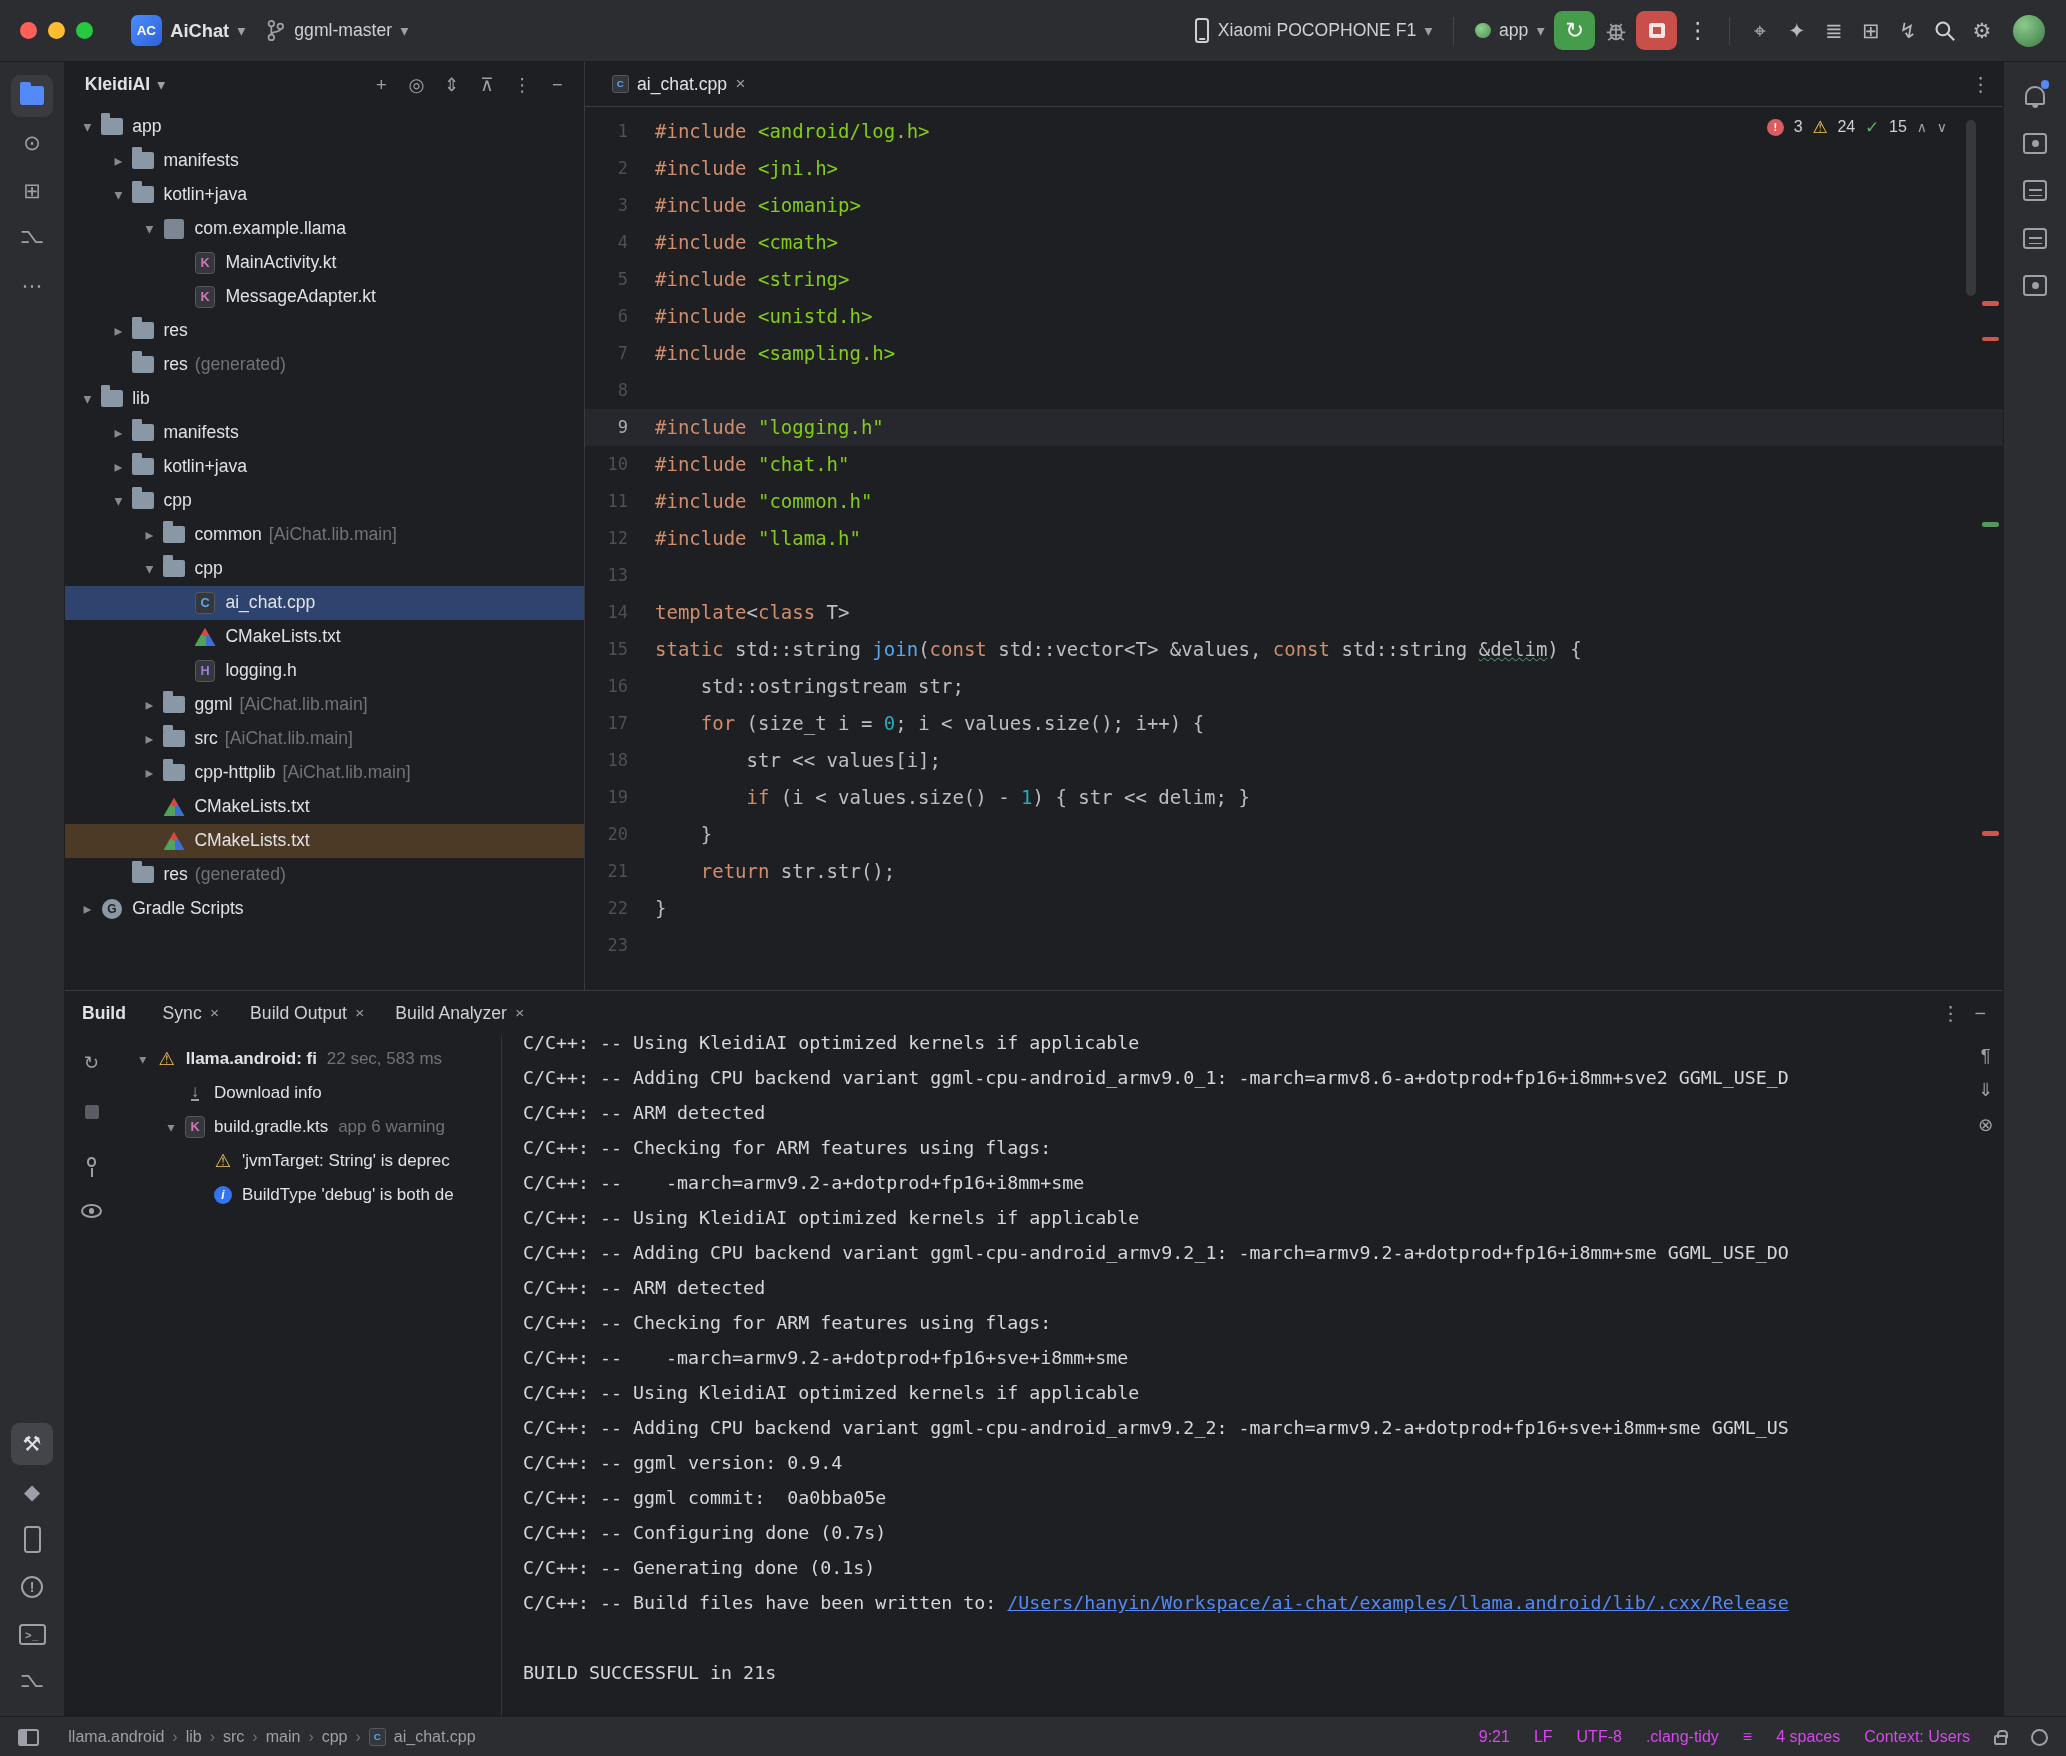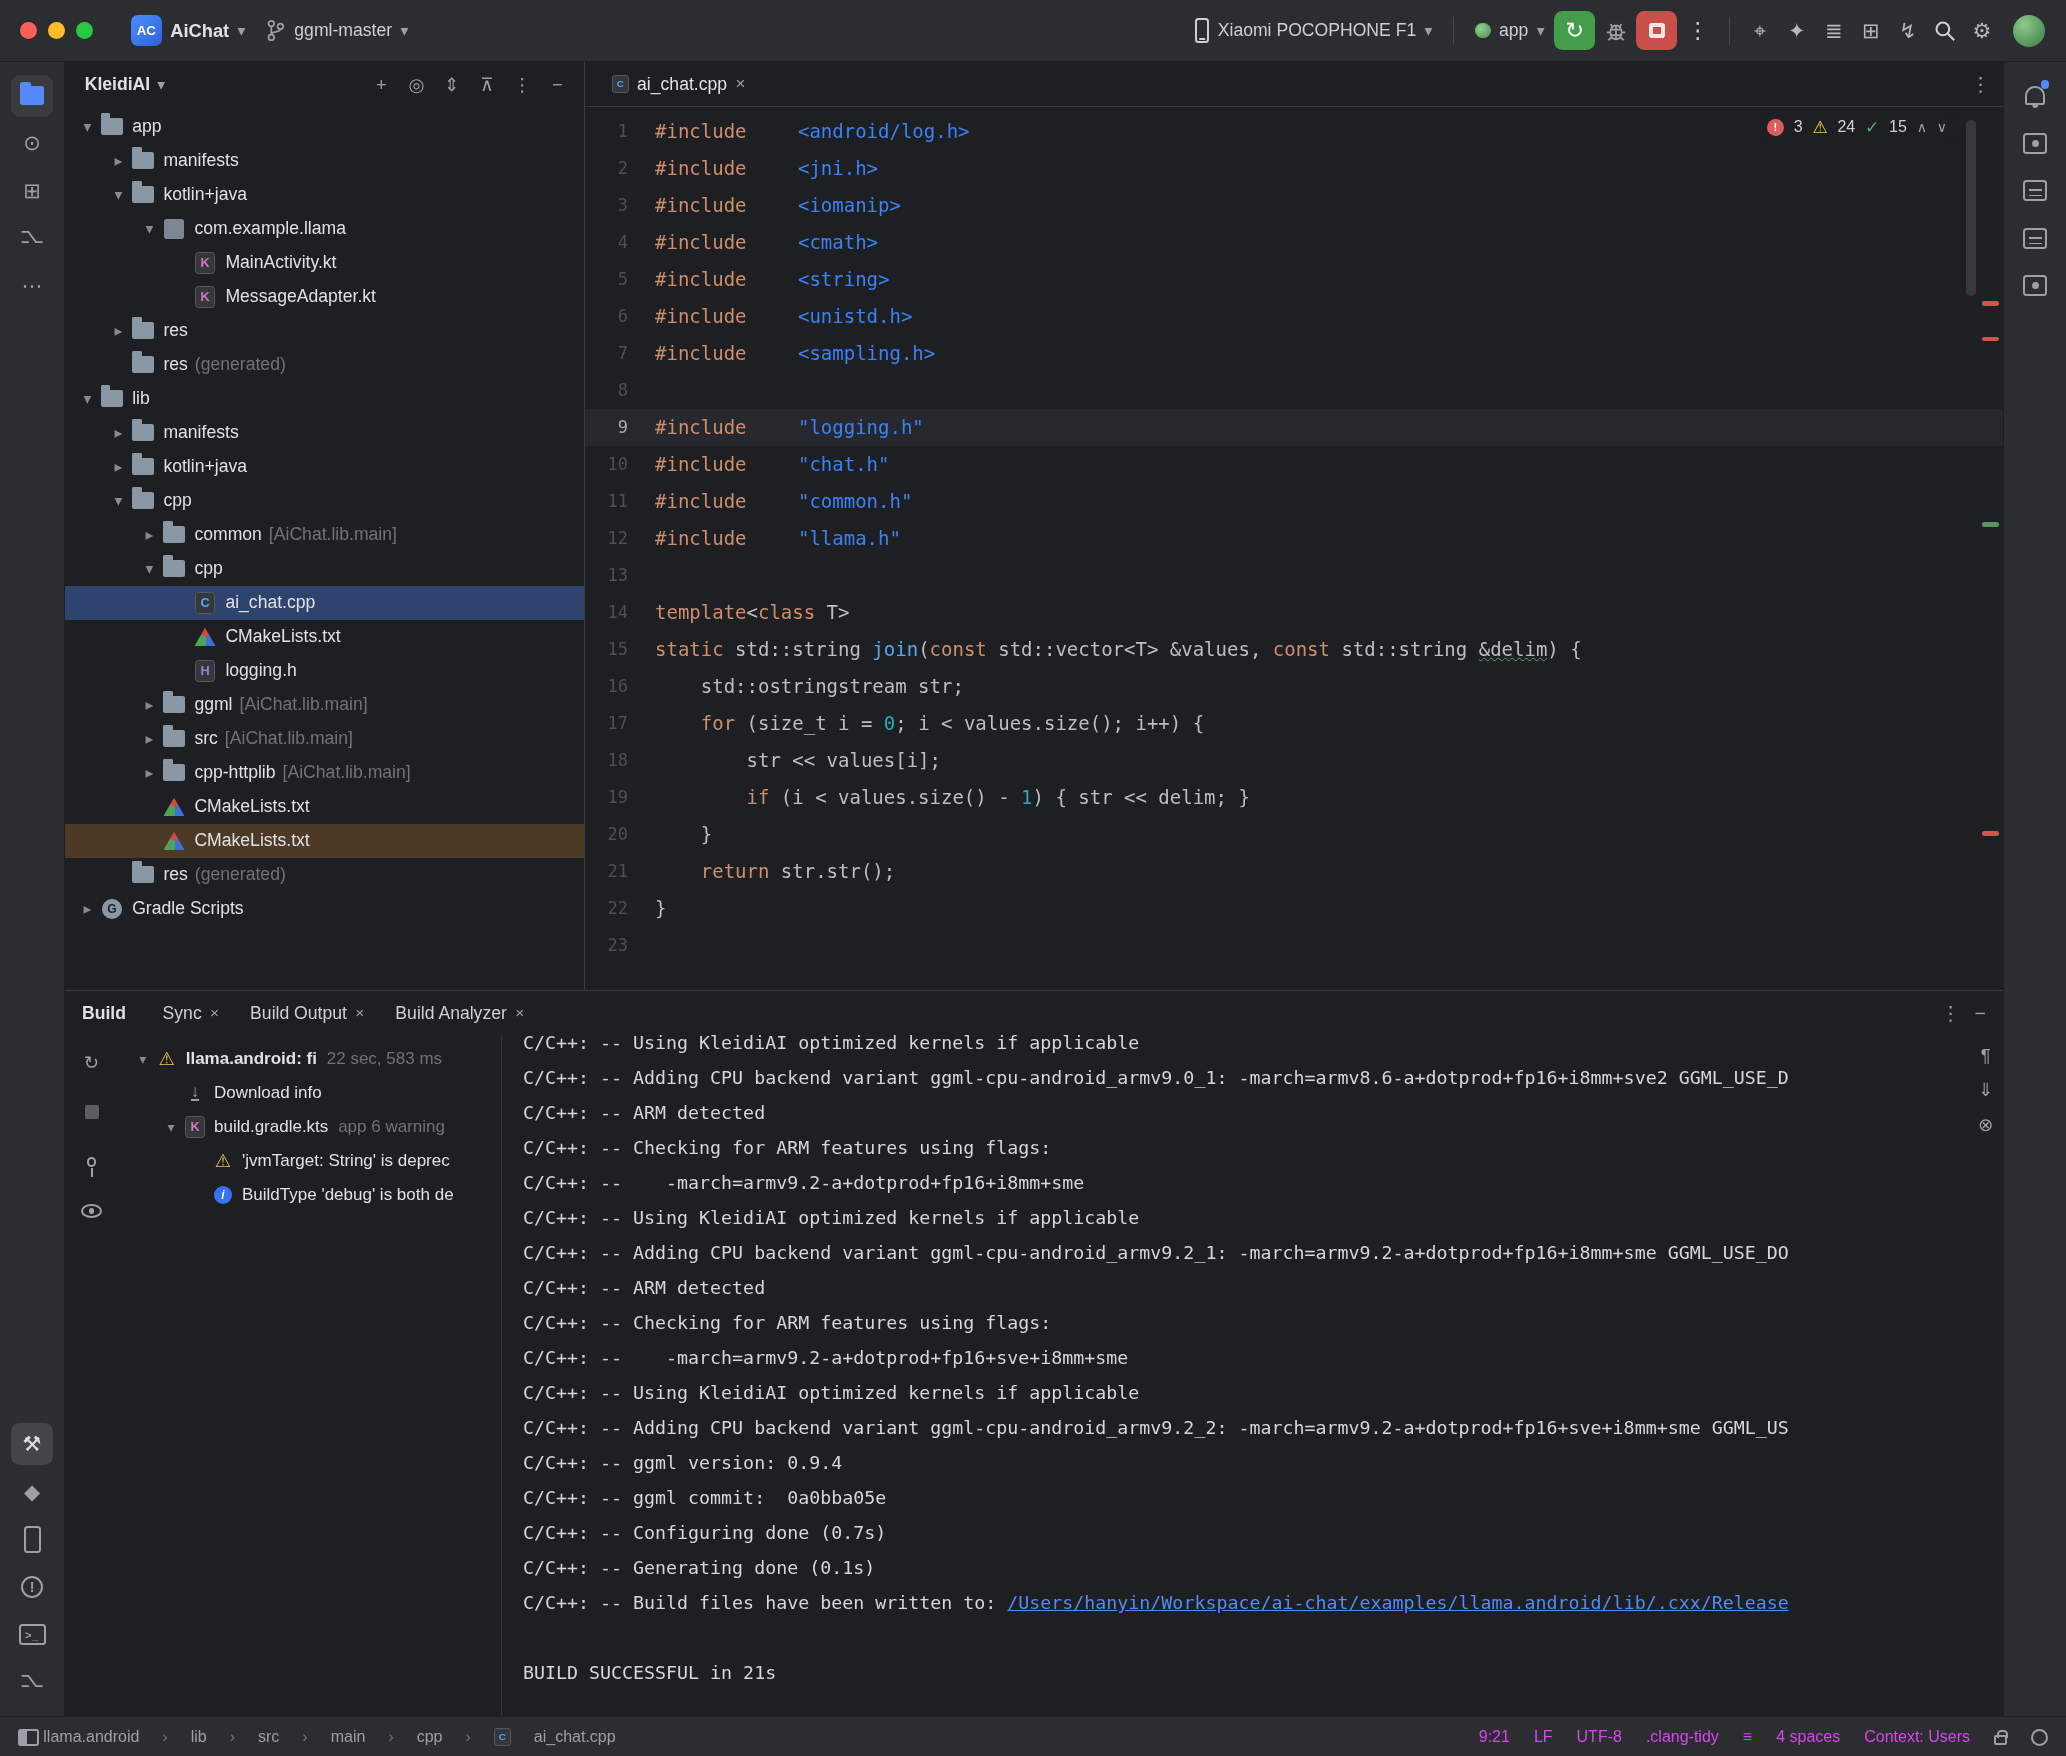--- a/index.html
+++ b/index.html
@@ -93,21 +93,21 @@
   .tab-close { color:#9da0a8; font-size:17px; }
   .tab-more { margin-left:auto; color:#9da0a8; font-size:19.7px; }
   .editor-body { position:relative; flex:1; overflow:hidden; font-family:"DejaVu Sans Mono","Liberation Mono",monospace; }
   .code { padding-top:5.6px; }
   .cl { display:flex; height:37px; align-items:center; }
   .cl.cur { background:#26282e; }
   .ln { width:70px; flex:0 0 70px; text-align:right; padding-right:27px; color:#4b5059; font-size:17px; }
   .cl.cur .ln { color:#a8abb2; }
   .ct { white-space:pre; font-size:19px; color:#bcbec4; }
   .kw { color:#cf8e6d; }
-  .str { color:#3b82f6;margin-left:40px; }
+  .str { color:#84cc16; }
   .fn { color:#56a8f5; }
   .num { color:#2aacb8; }
   .typo { text-decoration:underline; text-decoration-style:wavy; text-decoration-color:#5c9c6e; text-decoration-thickness:1.4px;text-align:center; }
   .inspections { position:absolute; top:7px; right:49px; display:flex; align-items:center; gap:9.8px; font-family:"Liberation Sans",sans-serif; font-size:16px; color:#ced0d6; background:#1e1f22; padding:2.8px 7px; border-radius:5.6px; }
   .insp-err { width:17px; height:17px; border-radius:50%; background:#db5c5c; color:#fff; font-size:11.2px; font-weight:bold; display:flex; align-items:center; justify-content:center; }
   .insp-warn { color:#f2c55c; font-size:17px; }
   .insp-ok { color:#5fad65; font-size:17px; }
   .insp-nav { color:#9da0a8; font-size:14px; }
   .vscroll { position:absolute; right:27px; top:12.7px; width:9.8px; height:176px; border-radius:4.9px; background:#4a4d52; opacity:.55; }
   .stripe { position:absolute; right:2.8px; top:0; bottom:0; width:19.7px; }
@@ -132,21 +132,21 @@
   .brow .bmeta { margin-left:9.8px; color:#6f737a; }
   .console-wrap { flex:1; min-width:0; position:relative; border-left:0.7px solid #313438; overflow:hidden; }
   .console { padding:9.8px 0 0 21px; font-family:"DejaVu Sans Mono","Liberation Mono",monospace; font-size:18.3px; color:#d5d7db; overflow:hidden; height:100%; }
   .cline { white-space:pre; height:35px; line-height:35px; overflow:hidden; }
   .cline.clip { margin-top:-19.7px; }
   .clink { color:#548af7; text-decoration:underline; }
   .console-icons { position:absolute; top:9.8px; right:9.8px; display:flex; flex-direction:column; gap:12.7px; color:#9da0a8; font-size:18.3px; align-items:center; }
 
   
   .statusbar { height:41px; flex:0 0 41px; background:#2b2d30; border-top:0.7px solid #1e1f22; display:flex; align-items:center; padding:0 18.3px; color:#9da0a8; font-size:16px; }
-  .crumbs { display:flex; align-items:center; gap:23px; margin-left:4px; }
+  .crumbs { display:flex; align-items:center; gap:8px; margin-left:29px; }
   .crumb { color:#9da0a8; }
   .crumb-sep { color:#6f737a; }
   .sb-right { margin-left:auto; display:flex; align-items:center; gap:24px; }
   .sb-item { color:#d946ef; }
   .i-lock { width:12.7px; height:9.8px; border:2.1px solid #9da0a8; border-radius:2.1px; position:relative; margin-top:5.6px; }
   .i-lock::before { content:""; position:absolute; left:0.7px; top:-7px; width:7px; height:6.3px; border:2.1px solid #9da0a8; border-bottom:none; border-radius:4.2px 4.2px 0 0; }
   .i-circ { width:17px; height:17px; border:2.1px solid #9da0a8; border-radius:50%; }
   .i-panelbox { width:21px; height:17px; border:2.1px solid #9da0a8; border-radius:2.8px; position:relative; }
   .i-panelbox::before { content:""; position:absolute; left:0; top:0; bottom:0; width:6.3px; background:#9da0a8; }
   .mini-cpp { width:17px; height:18.3px; background:#34373c; border:0.7px solid #55585e; border-radius:2.8px; color:#56a8f5; font-size:9.8px; font-weight:bold; display:flex; align-items:center; justify-content:center; }

